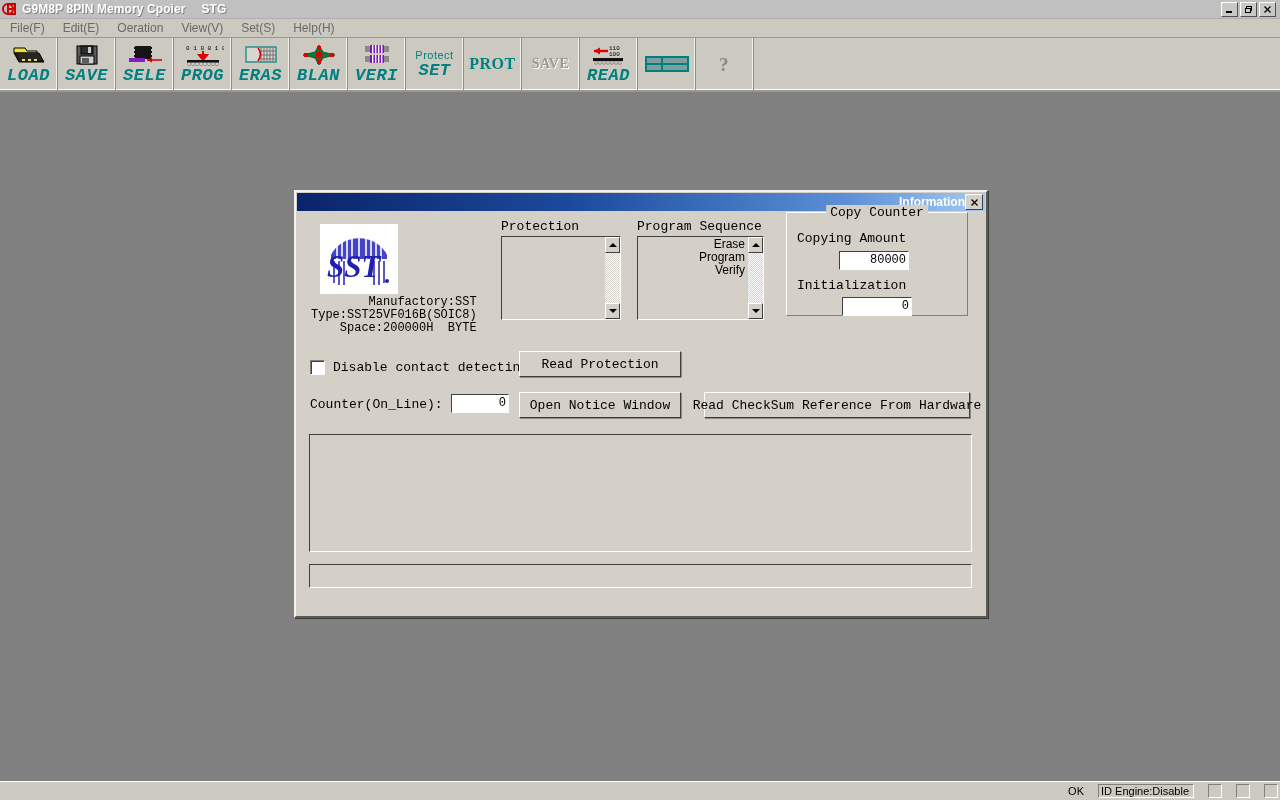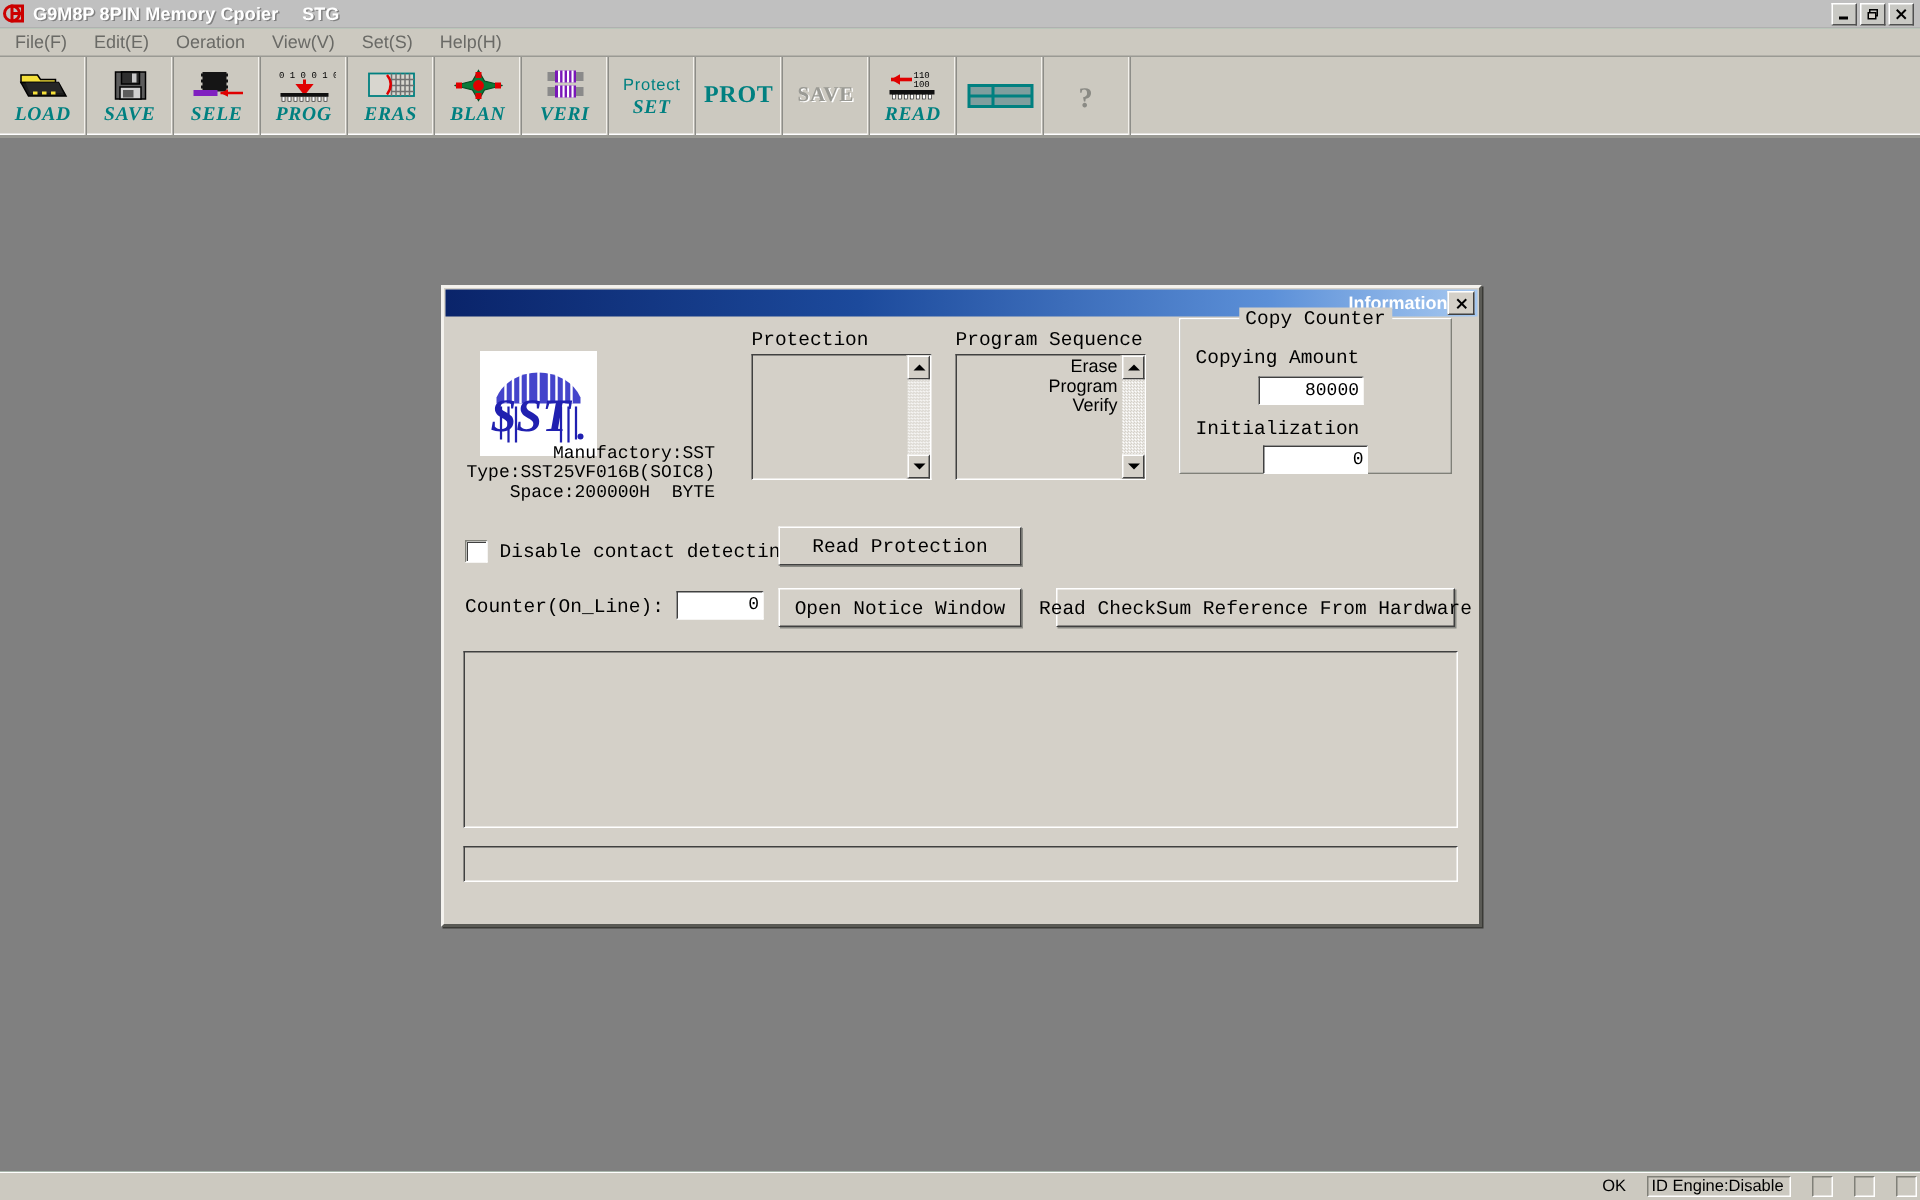--- a/index.html
+++ b/index.html
@@ -116,24 +116,24 @@
     position: relative;
   }
   .tb-icon {
     height: 22px;
     display: flex;
     align-items: center;
     justify-content: center;
     position: relative;
   }
   .tb-label {
-    font-family: Liberation Serif, serif;
+    font-family: Liberation Mono, monospace;
     font-style: italic;
     font-weight: bold;
-    font-size: 13px;
+    font-size: 17px;
     color: #008080;
     letter-spacing: 0.5px;
     line-height: 1;
   }
   .tb-label.plain {
     font-style: normal;
     font-family: "Liberation Serif", serif;
   }
   .tb-label.disabled {
     color: #9a9a94;
@@ -644,21 +644,21 @@
         <span class="dlg-close">
           <svg width="9" height="9" viewBox="0 0 9 9">
             <line x1="1.5" y1="1.5" x2="7.5" y2="7.5" stroke="#000" stroke-width="1.3"></line>
             <line x1="7.5" y1="1.5" x2="1.5" y2="7.5" stroke="#000" stroke-width="1.3"></line>
           </svg>
         </span>
       </div>
 
       <div class="dlg-body">
 
-        <div class="abs chip-logo" style="left:24px; top:12px; width:78px; height:70px;margin-top:10px;">
+        <div class="abs chip-logo" style="left:24px; top:12px; width:78px; height:70px;">
           <svg width="76" height="68" viewBox="0 0 76 68">
             <g fill="#2020b0">
               <path d="M10 30 A30 26 0 0 1 66 30 L66 34 L10 34 Z" fill="#3a3ac8" opacity="0.95"></path>
             </g>
             <g stroke="#ffffff" stroke-width="1.6">
               <line x1="16" y1="16" x2="16" y2="34"></line>
                 <line x1="21" y1="12" x2="21" y2="34"></line>
               <line x1="26" y1="9" x2="26" y2="34"></line>
                 <line x1="31" y1="7" x2="31" y2="34"></line>
               <line x1="38" y1="6" x2="38" y2="34"></line>

